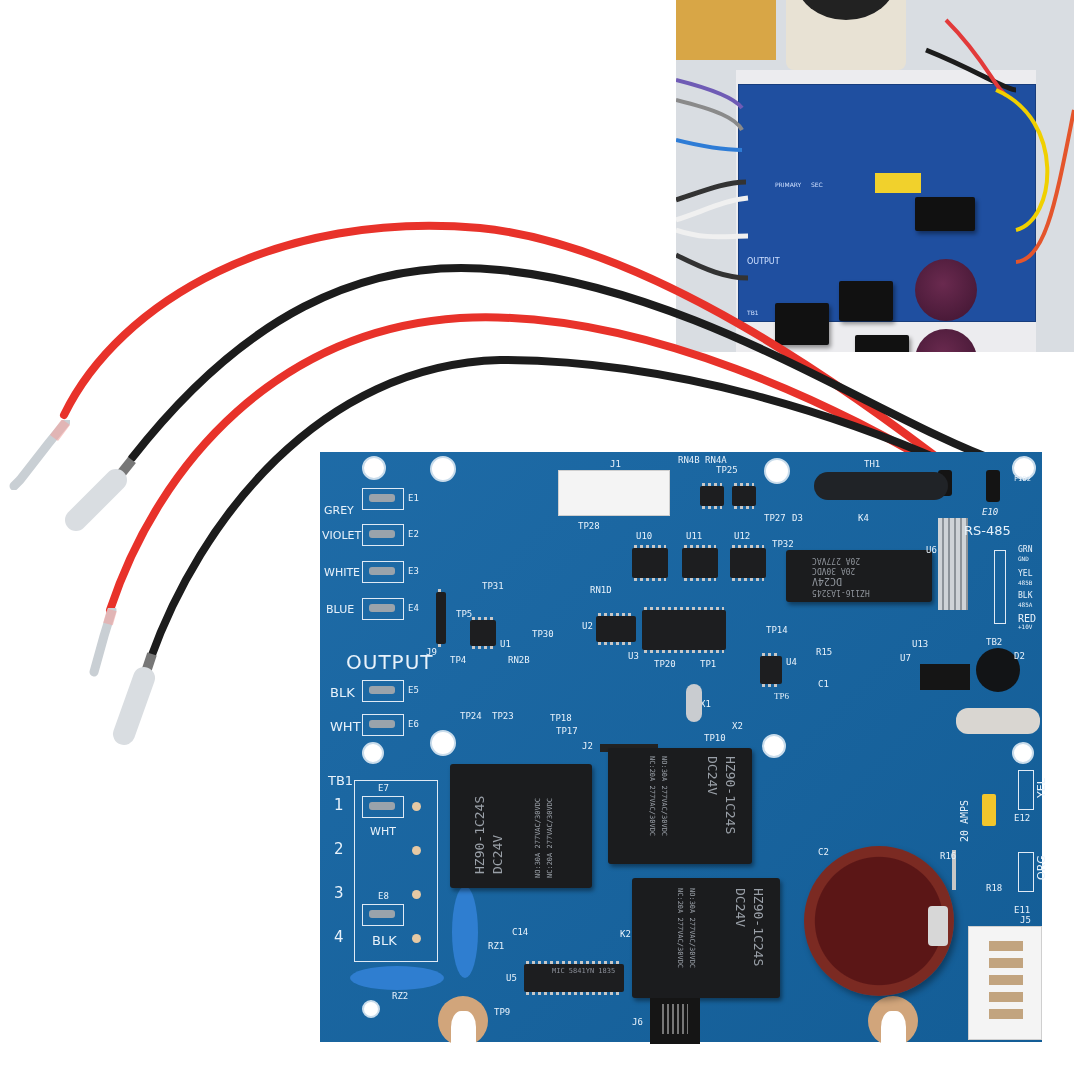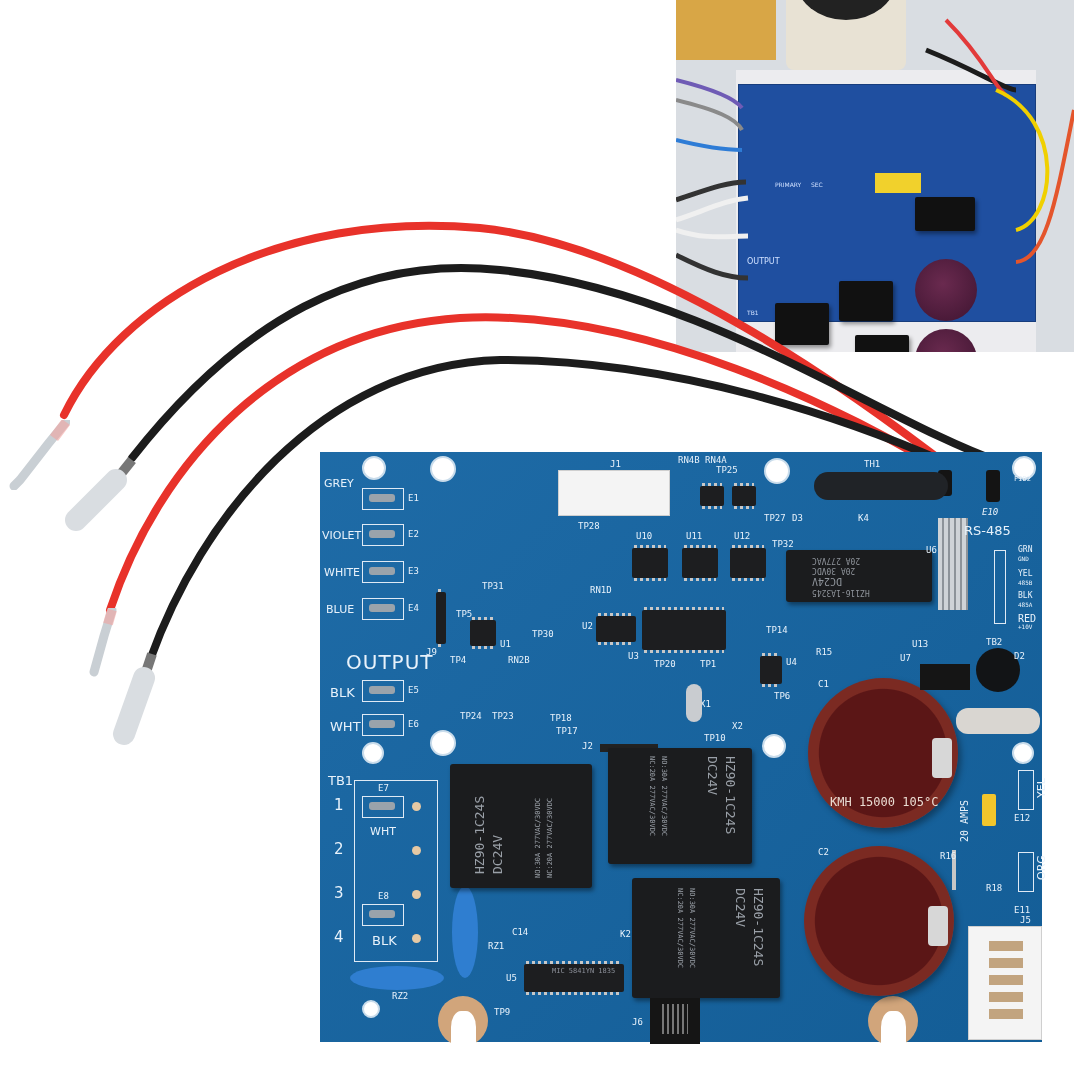--- a/index.html
+++ b/index.html
@@ -116,21 +116,21 @@
   <div class="hole" style="left:42px;top:4px;width:20px;height:20px;"></div>
   <div class="hole" style="left:110px;top:4px;width:22px;height:22px;"></div>
   <div class="hole" style="left:444px;top:6px;width:22px;height:22px;"></div>
   <div class="hole" style="left:692px;top:4px;width:20px;height:20px;"></div>
   <div class="hole" style="left:110px;top:278px;width:22px;height:22px;"></div>
   <div class="hole" style="left:42px;top:290px;width:18px;height:18px;"></div>
   <div class="hole" style="left:442px;top:282px;width:20px;height:20px;"></div>
   <div class="hole" style="left:692px;top:290px;width:18px;height:18px;"></div>
   <div class="hole" style="left:42px;top:548px;width:14px;height:14px;"></div>
 
-  <span class="silk big" style="left:4px;top:26px;">GREY</span>
+  <span class="silk big" style="left:4px;top:53px;">GREY</span>
   <div class="terminal" style="left:42px;top:36px;"></div>
   <span class="silk" style="left:88px;top:42px;">E1</span>
 
   <span class="silk big" style="left:2px;top:78px;">VIOLET</span>
   <div class="terminal" style="left:42px;top:72px;"></div>
   <span class="silk" style="left:88px;top:78px;">E2</span>
 
   <span class="silk big" style="left:4px;top:115px;">WHITE</span>
   <div class="terminal" style="left:42px;top:109px;"></div>
   <span class="silk" style="left:88px;top:115px;">E3</span>
@@ -206,21 +206,21 @@
   <span class="silk" style="left:172px;top:260px;">TP23</span>
   <span class="silk" style="left:230px;top:262px;">TP18</span>
   <span class="silk" style="left:236px;top:236px;margin-top:39px;">TP17</span>
   <span class="silk" style="left:270px;top:134px;">RN1D</span>
   <span class="silk" style="left:334px;top:208px;">TP20</span>
   <span class="silk" style="left:380px;top:208px;">TP1</span>
   <span class="silk" style="left:380px;top:248px;">X1</span>
   <span class="silk" style="left:412px;top:270px;">X2</span>
   <span class="silk" style="left:384px;top:282px;">TP10</span>
   <span class="silk" style="left:446px;top:174px;">TP14</span>
-  <span class="silk" style="left:454px;top:240px;">TP6</span>
+  <span class="silk" style="left:454px;top:240px;font-family:Liberation Serif, serif;">TP6</span>
   <span class="silk" style="left:444px;top:62px;">TP27</span>
   <span class="silk" style="left:452px;top:88px;">TP32</span>
   <span class="silk" style="left:472px;top:62px;">D3</span>
   <span class="silk" style="left:544px;top:8px;">TH1</span>
   <span class="silk" style="left:496px;top:196px;">R15</span>
   <span class="silk" style="left:498px;top:228px;">C1</span>
   <span class="silk" style="left:498px;top:396px;">C2</span>
   <span class="silk" style="left:262px;top:290px;">J2</span>
   <span class="silk" style="left:192px;top:476px;">C14</span>
   <span class="silk" style="left:186px;top:522px;">U5</span>
@@ -263,24 +263,20 @@
     <span class="silk" style="left:26px;top:38px;color:#8f949b;font-size:8px;transform:rotate(180deg);">HZ116-1A3245</span>
   </div>
 
   <div class="abs" style="left:330px;top:546px;width:50px;height:46px;background:#151515;">
     <div class="abs" style="left:12px;top:6px;width:26px;height:30px;background:repeating-linear-gradient(90deg,#777 0 2px,#151515 2px 5px);"></div>
   </div>
 
   <div class="mount" style="left:118px;top:544px;width:50px;height:50px;"></div>
   <div class="mount" style="left:548px;top:544px;width:50px;height:50px;"></div>
 
-  <div class="bigcap" style="left:488px;top:226px;width:150px;height:150px;">
-    <div class="stripe"></div>
-    <span class="silk" style="left:22px;top:118px;color:#eadcd2;font-size:12px;">KMH 15000 105°C</span>
-  </div>
   <div class="bigcap" style="left:484px;top:394px;width:150px;height:150px;">
     <div class="stripe"></div>
   </div>
 
   <div class="abs" style="left:636px;top:256px;width:84px;height:26px;background:#d9d6d1;border-radius:12px;"></div>
 
   <div class="abs" style="left:656px;top:196px;width:44px;height:44px;border-radius:50%;background:#121416;"></div>
 
   <div class="abs" style="left:600px;top:212px;width:50px;height:26px;background:#151515;"></div>
   <span class="silk" style="left:580px;top:202px;">U7</span>

